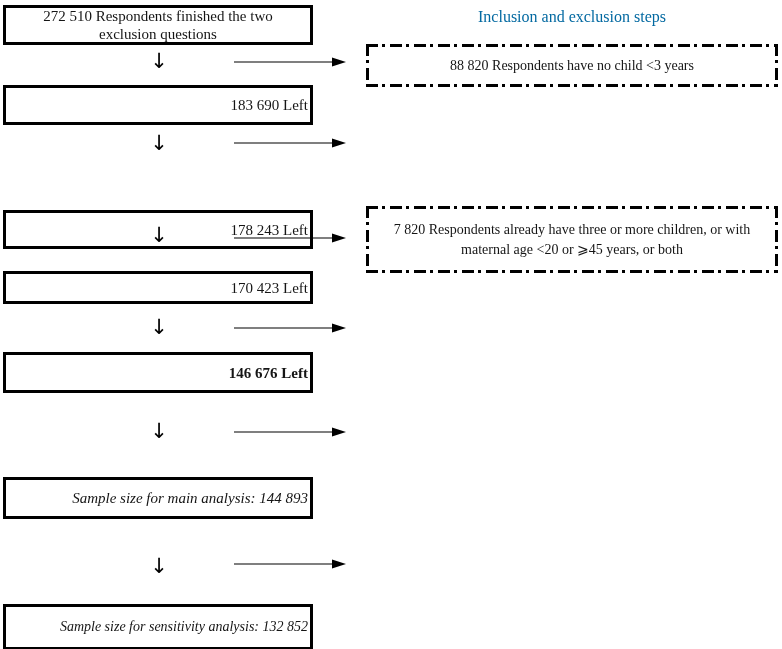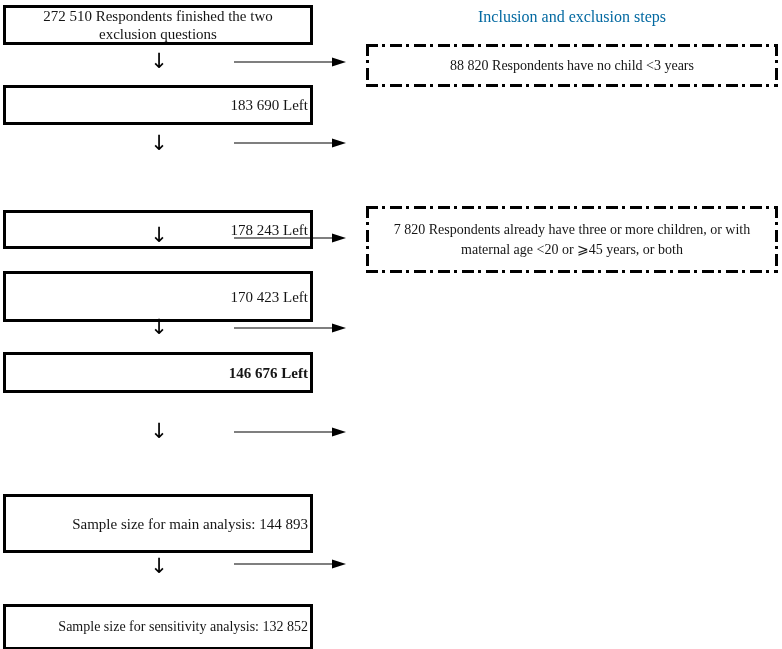--- a/index.html
+++ b/index.html
@@ -84,24 +84,24 @@
     top: 8px;
     width: 412px;
     text-align: center;
     font-size: 16px;
     color: #0369a1;
   }
   
   #sb1 { top: 5px;   height: 40px; }
   #sb2 { top: 85px;  height: 40px; }
   #sb3 { top: 166px; height: 39px; margin-top: 44px; }
-  #sb4 { top: 271px; height: 51px; }
+  #sb4 { top: 271px; height: 33px; }
   #sb5 { top: 352px; height: 41px; font-weight: bold; }
-  #sb6 { top: 494px; height: 59px; }
-  #sb7 { top: 604px; height: 46px; }
+  #sb6 { top: 477px; height: 42px; font-style: italic; }
+  #sb7 { top: 604px; height: 46px; font-style: italic; }
 
   #da1 { top: 48px;  }
   #da2 { top: 130px; }
   #da3 { top: 222px; }
   #da4 { top: 314px; }
   #da5 { top: 418px; }
   #da6 { top: 553px; }
 
   #ra1 { top: 56px;  }
   #ra2 { top: 137px; }

